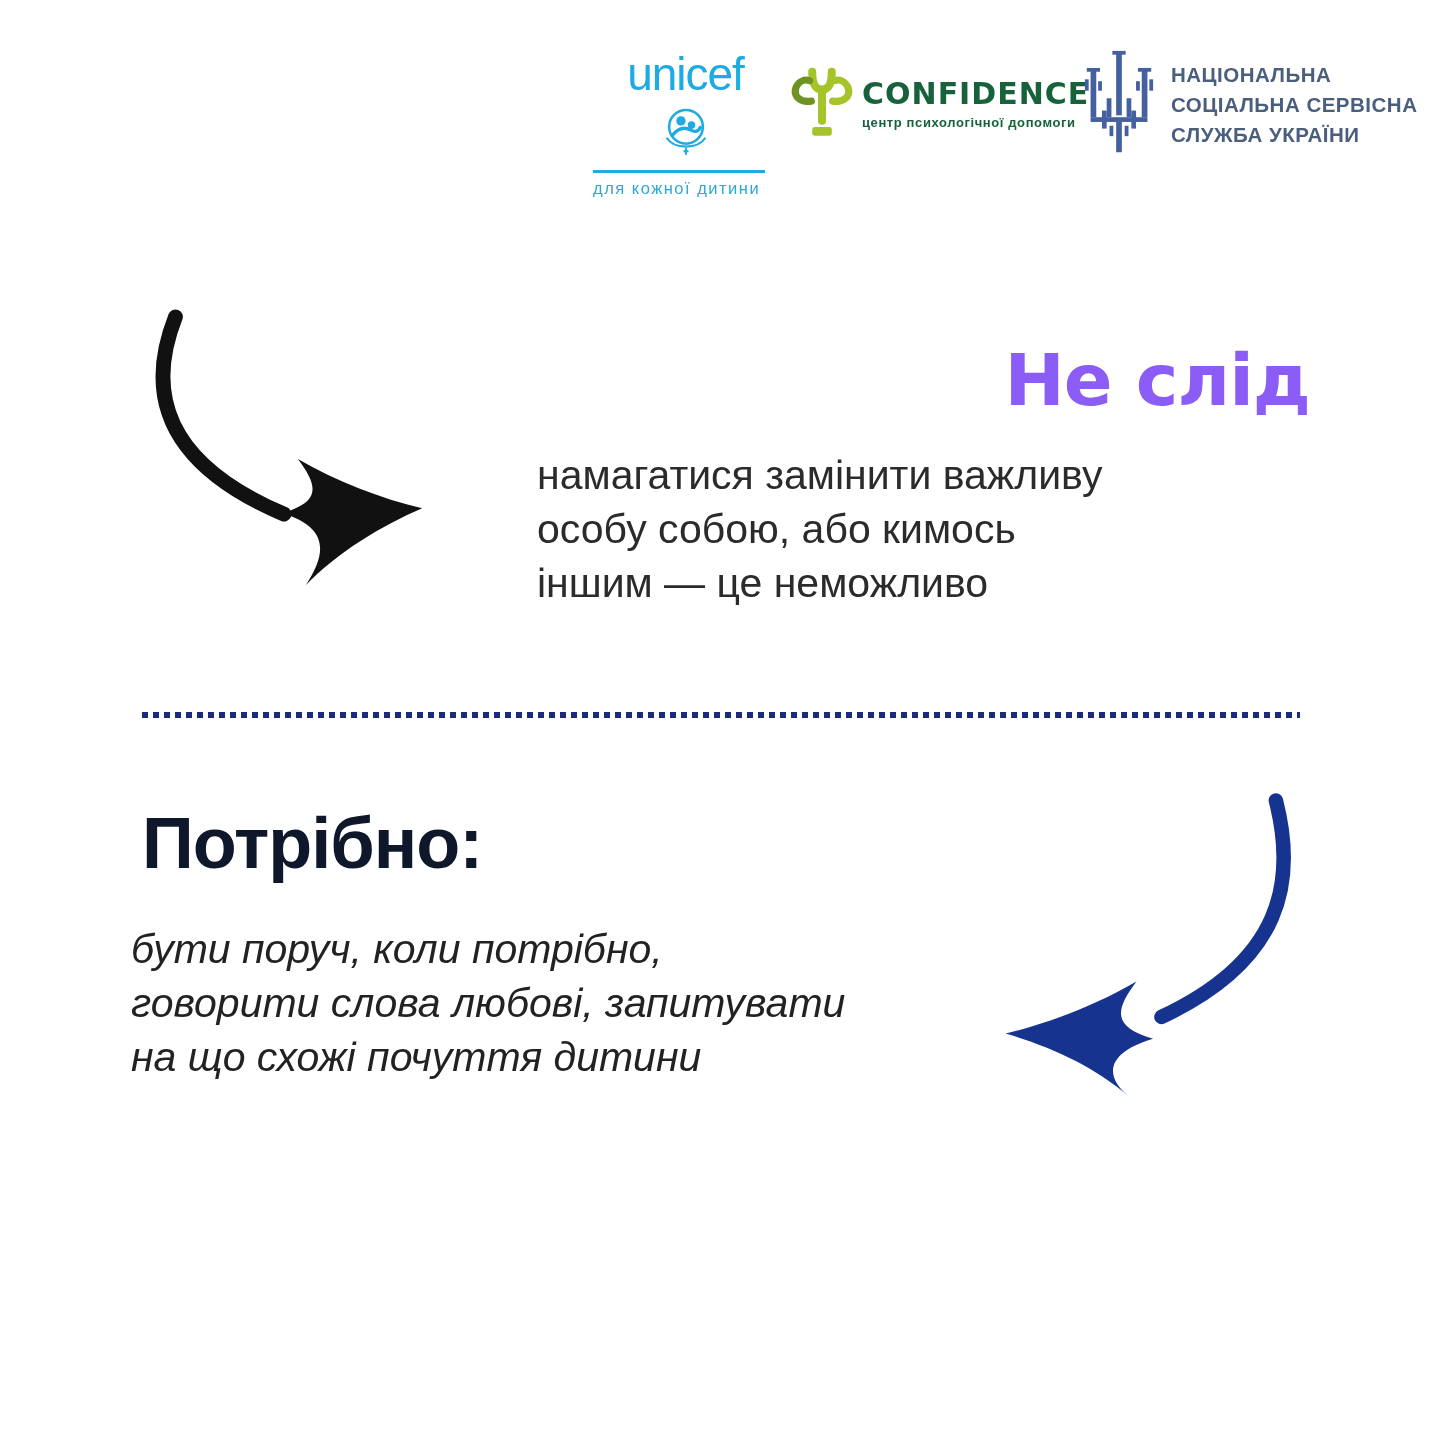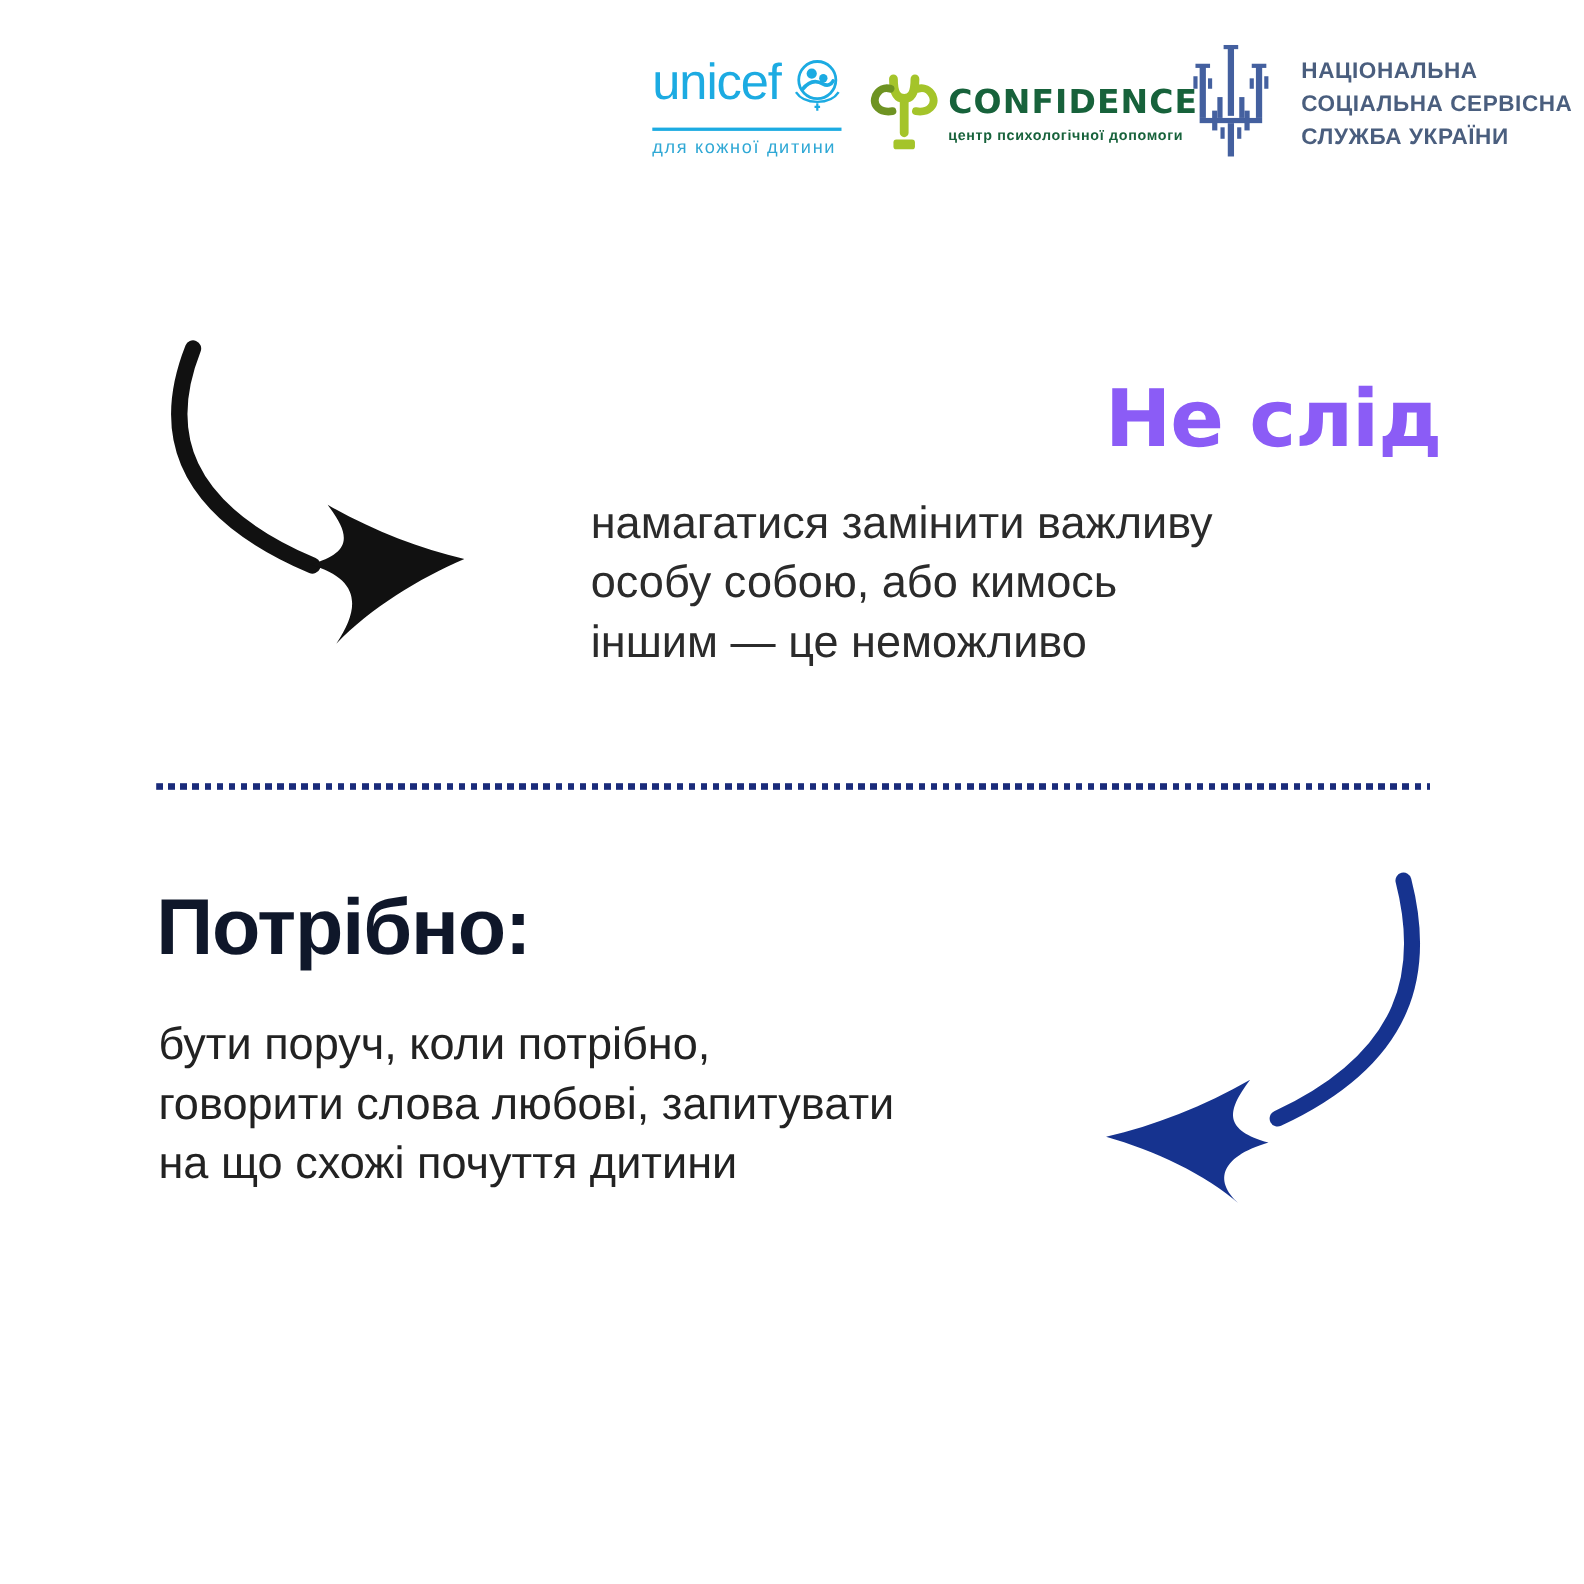--- a/index.html
+++ b/index.html
@@ -4,30 +4,30 @@
 <style>
   html,body{margin:0;padding:0;background:#e9e9e9;}
   .canvas{
     position:relative;width:1440px;height:1440px;margin:0 auto;
     background:#ffffff;overflow:hidden;
     font-family:"Liberation Sans",sans-serif;
   }
   
   .logos{position:absolute;left:0;top:0;width:1440px;height:200px;}
   .unicef{position:absolute;left:593px;top:50px;width:185px;}
-  .unicef-row{display:flex;align-items:flex-start;gap:6px;}
+  .unicef-row{display:flex;align-items:center;gap:6px;flex-direction:column;}
   .unicef-word{font-size:46px;font-weight:500;color:#1cabe2;line-height:48px;letter-spacing:-1px;}
   .unicef-rule{width:172px;height:3px;background:#1cabe2;margin-top:12px;}
   .unicef-tag{margin-top:6px;font-size:16.5px;color:#2fa8d5;letter-spacing:1.5px;white-space:nowrap;}
   .confidence{position:absolute;left:790px;top:60px;display:flex;gap:8px;align-items:flex-start;}
   .conf-col{display:flex;flex-direction:column;margin-top:18px;}
   .conf-word{font-size:30px;font-weight:800;color:#17623b;letter-spacing:1px;line-height:32px;
              font-family:"DejaVu Sans",sans-serif;}
   .conf-tag{margin-top:5px;font-size:13px;font-weight:700;color:#17623b;letter-spacing:0.6px;}
-  .nssu{position:absolute;left:1083px;top:40px;display:flex;gap:28px;align-items:flex-start;}
+  .nssu{position:absolute;left:1083px;top:50px;display:flex;gap:16px;align-items:flex-start;}
   .nssu-text{margin-top:10px;font-size:20.5px;font-weight:600;color:#4a5e7e;
              line-height:30px;letter-spacing:0.5px;white-space:nowrap;}
   
   .arrow-black{position:absolute;left:138px;top:303px;width:296px;height:296px;}
   .arrow-blue{position:absolute;left:990px;top:786px;width:318px;height:312px;}
   .dont-heading{
     position:absolute;right:130px;top:338px;width:800px;text-align:right;
     font-family:"DejaVu Sans",sans-serif;font-weight:800;font-size:72px;
     color:#8b5cf6;letter-spacing:-1px;
   }
@@ -38,22 +38,22 @@
   .divider{
     position:absolute;left:142px;top:712px;width:1158px;height:6px;
     background-image:repeating-linear-gradient(90deg,#1a2b7a 0 6px,transparent 6px 11px);
   }
   .need-heading{
     position:absolute;left:142px;top:802px;
     font-family:Liberation Sans, sans-serif;font-weight:800;font-size:72px;
     color:#0f172a;letter-spacing:-1px;
   }
   .need-body{
-    position:absolute;left:144px;top:922px;width:830px;text-align:left;
-    font-size:41px;line-height:54px;color:#222222;
+    position:absolute;left:131px;top:922px;width:830px;text-align:left;
+    font-size:41px;line-height:54px;color:#222222;font-style:italic;
   }
 </style>
 </head>
 <body>
 
 <div class="canvas">
 
   <div class="logos">
 
     <div class="unicef">

